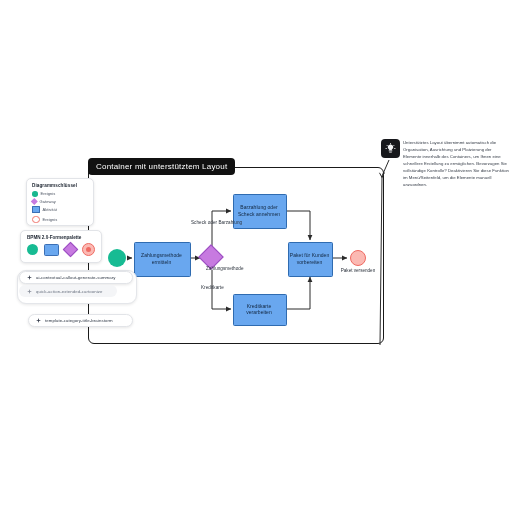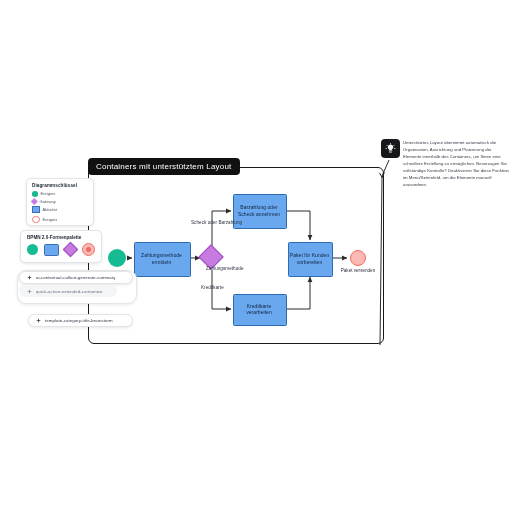--- a/index.html
+++ b/index.html
@@ -93,21 +93,21 @@
     line-height:1.2;width:42px;
   }
 </style>
 </head>
 <body>
 
 <div class="canvas">
 
   <div id="container-frame"></div>
   <div id="container-title">
-    <span>Containers mit unterstütztem Layout</span>
+    <span>Container mit unterstütztem Layout</span>
   </div>
 
   <svg width="516" height="516" style="position:absolute;left:0;top:0;pointer-events:none;">
     <defs>
       <marker id="ar" markerWidth="6" markerHeight="6" refX="5" refY="3" orient="auto">
         <path d="M0,0.6 L5.2,3 L0,5.4 z" fill="#2a2a2a"></path>
       </marker>
     </defs>
     <g stroke="#2a2a2a" stroke-width="1" fill="none" marker-end="url(#ar)">
 

